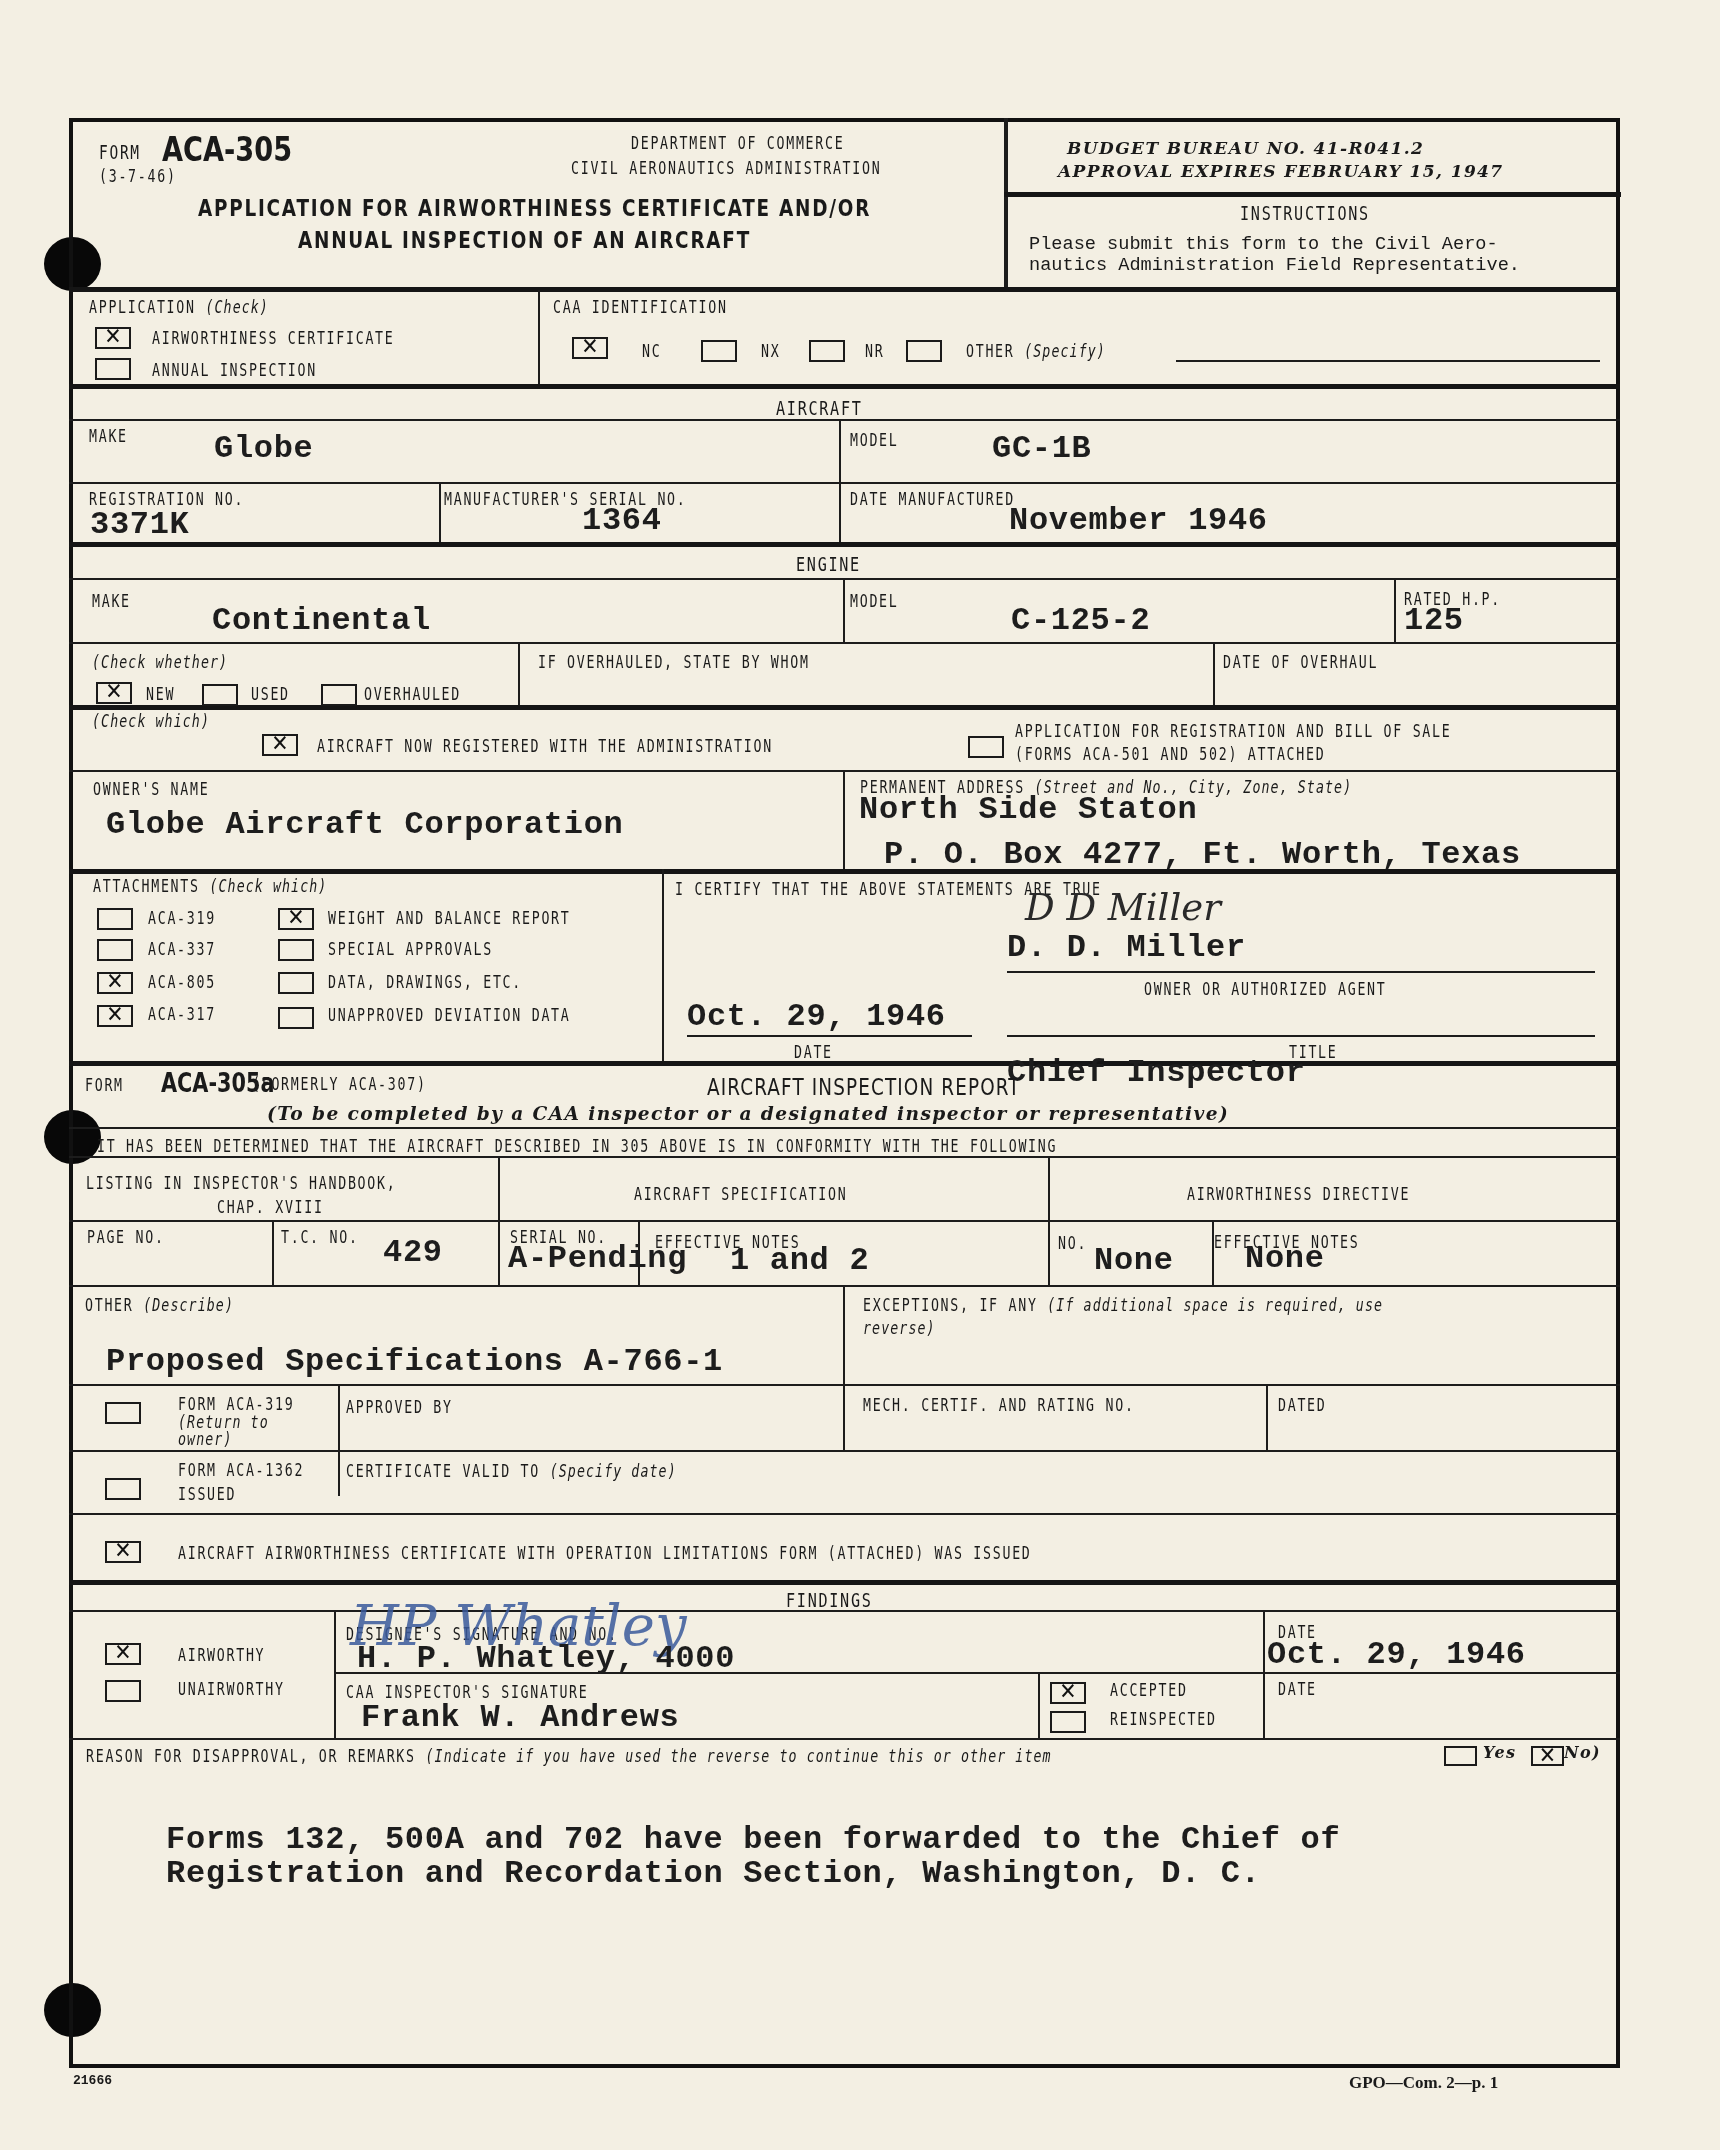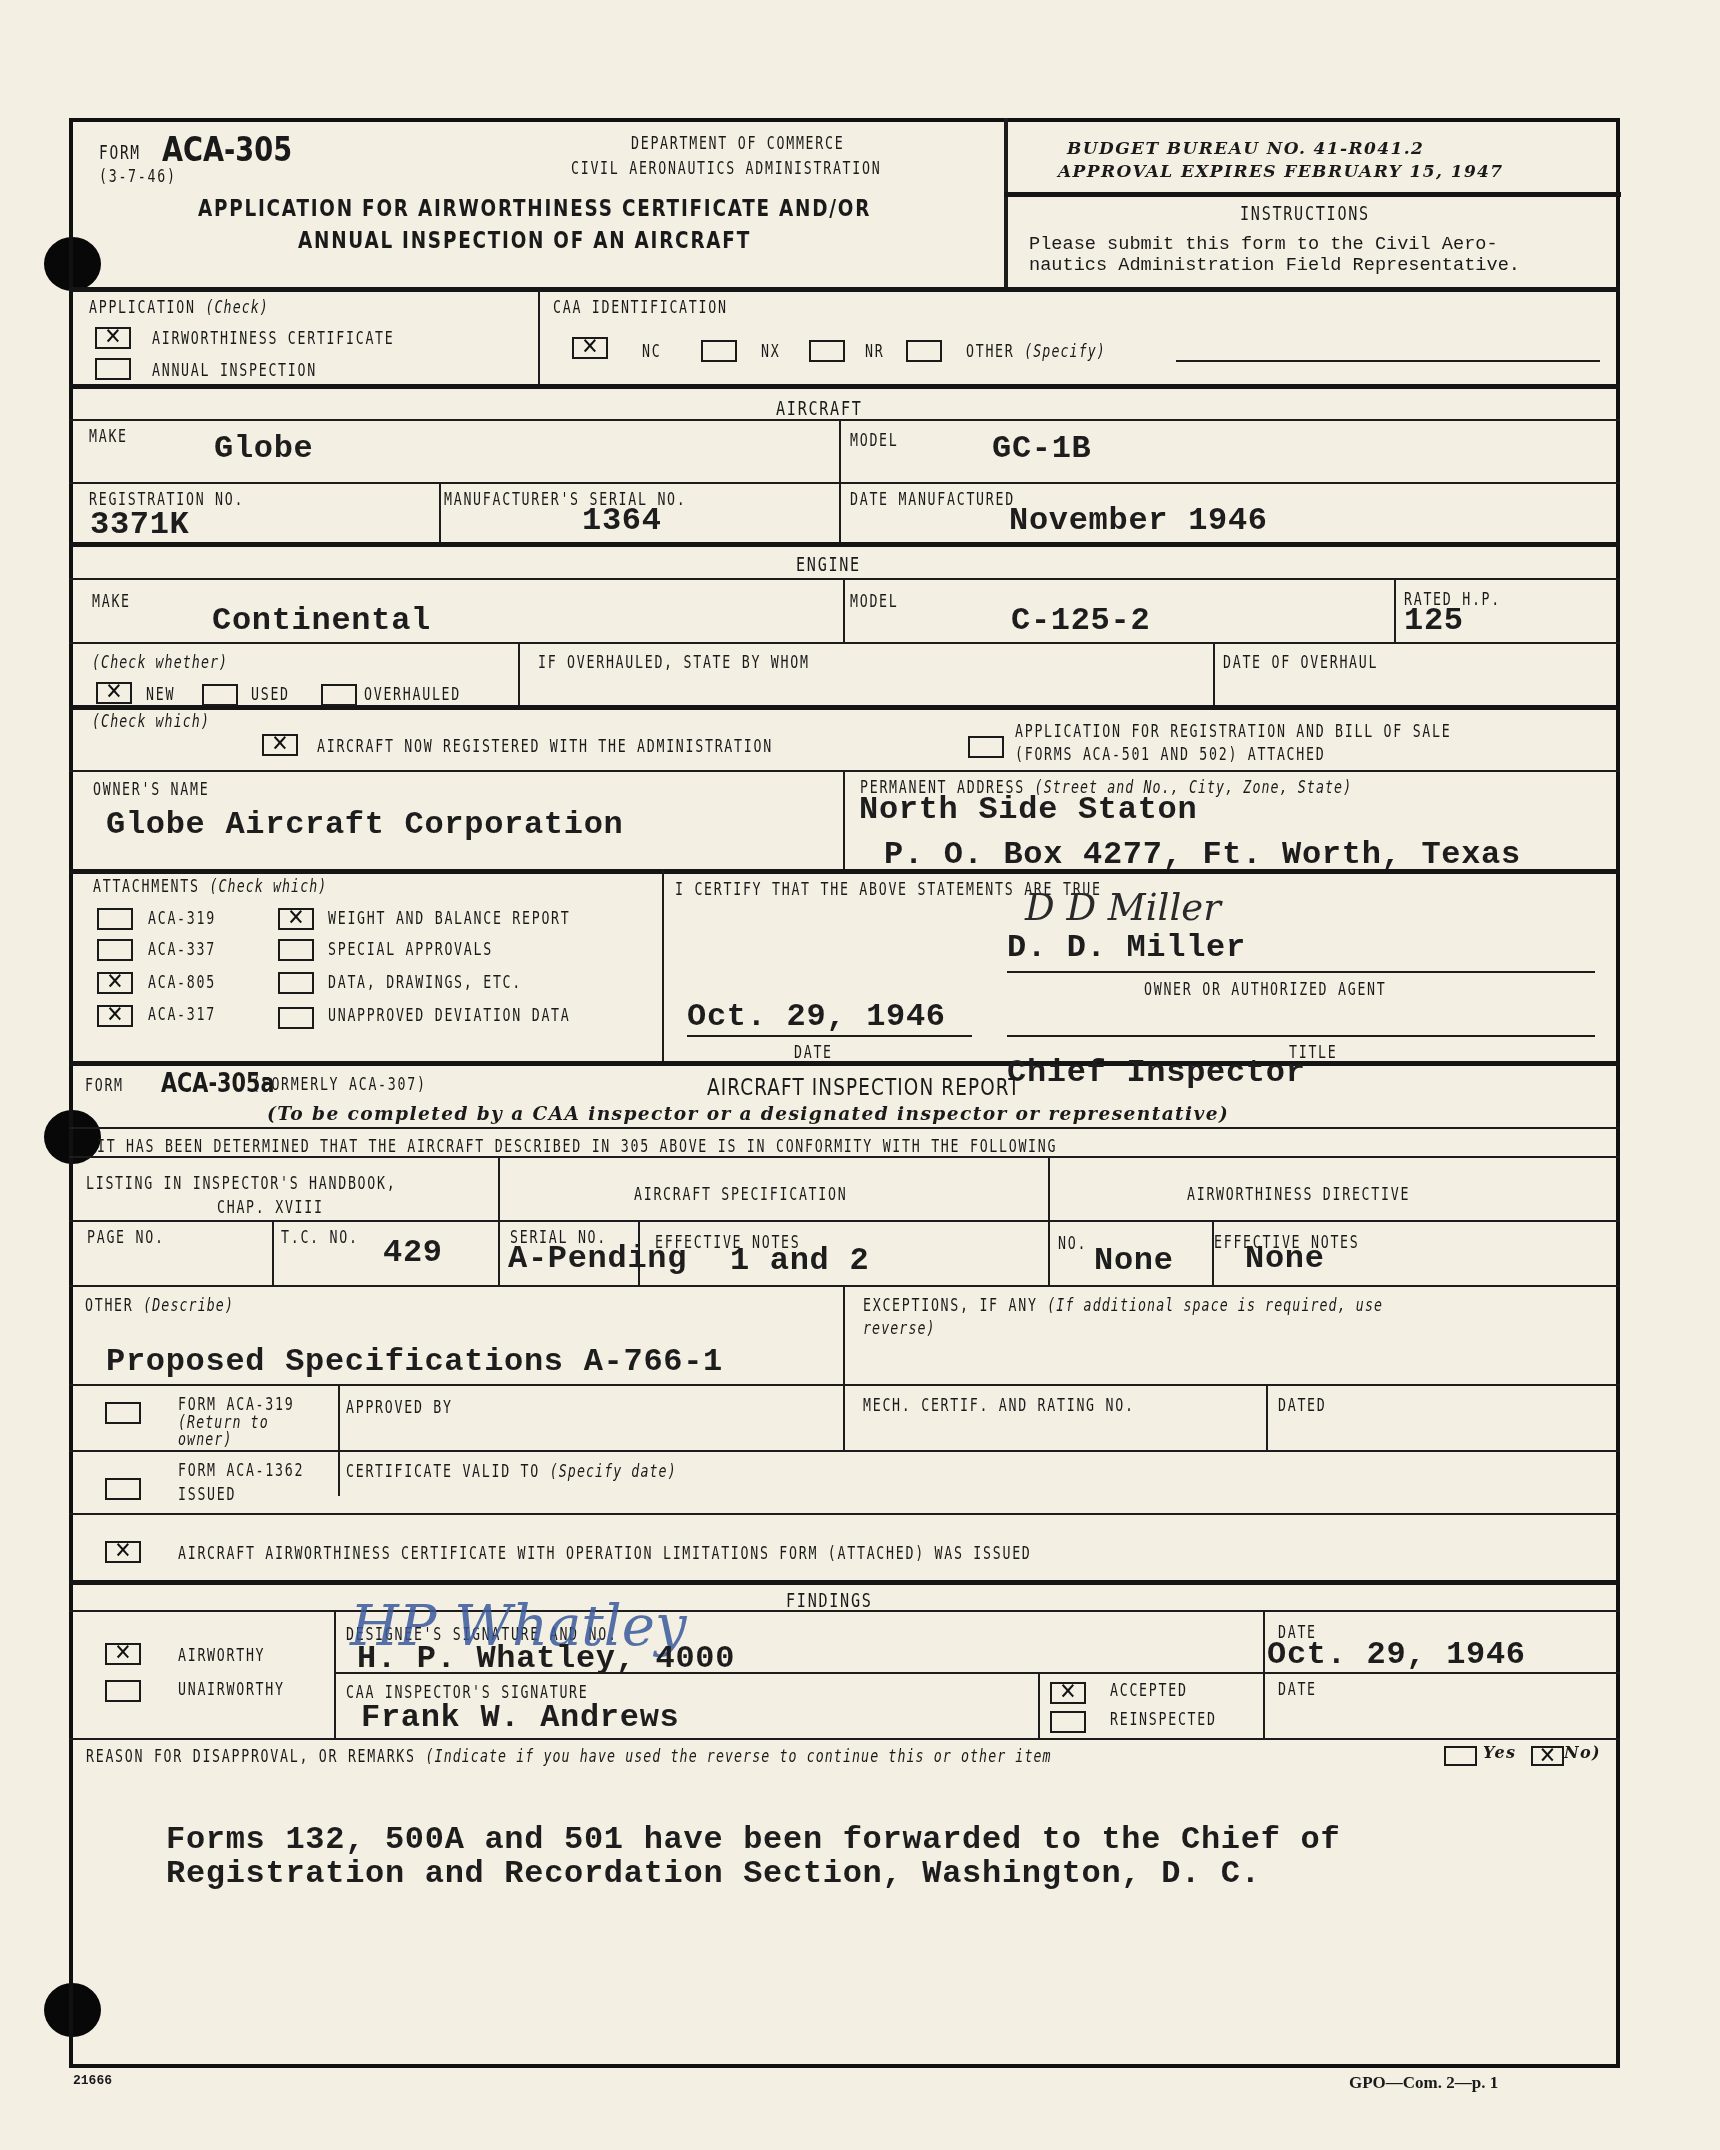--- a/index.html
+++ b/index.html
@@ -277,19 +277,19 @@
 <span class="lbl" style="left:1278px; top:1679px;">DATE</span>
 <span class="typewriter" style="left:1283px; top:1703px; font-size:24.4px;"></span>
 
 <span class="lbl" style="left:86px; top:1746px; font-size:17px;"><span>REASON FOR DISAPPROVAL, OR REMARKS</span> <i>(Indicate if you have used the reverse to continue this or other item</i></span>
 <div class="box" style="left:1444px; top:1746px; width:33px; height:20px;"></div>
 <span class="serif-it" style="left:1483px; top:1743px; font-size:16px;">Yes</span>
 <div class="box checked" style="left:1531px; top:1746px; width:33px; height:20px;"></div>
 <span class="serif-it" style="left:1564px; top:1743px; font-size:16px;">No)</span>
 
 <div>
-  <span class="type" style="left:166px; top:1821px;">Forms 132, 500A and 501 have been forwarded to the Chief of</span>
+  <span class="type" style="left:166px; top:1821px;">Forms 132, 500A and 702 have been forwarded to the Chief of</span>
   <span class="type" style="left:166px; top:1855px;">Registration and Recordation Section, Washington, D. C.</span>
 </div>
 
 <span class="typewriter" style="left:73px; top:2073px; font-size:13px; font-weight:bold;">21666</span>
 <span class="typewriter" style="left:1349px; top:2073px; font-size:17px; font-family:'Liberation Serif',serif; font-weight:bold;">GPO—Com. 2—p. 1</span>
 
 
 </body></html>

